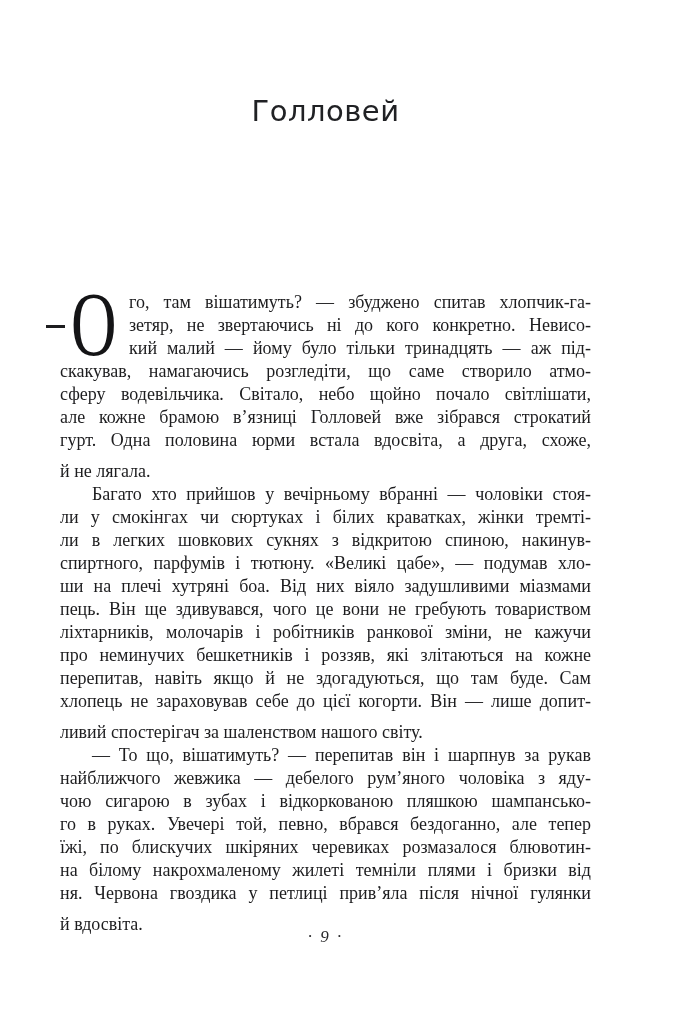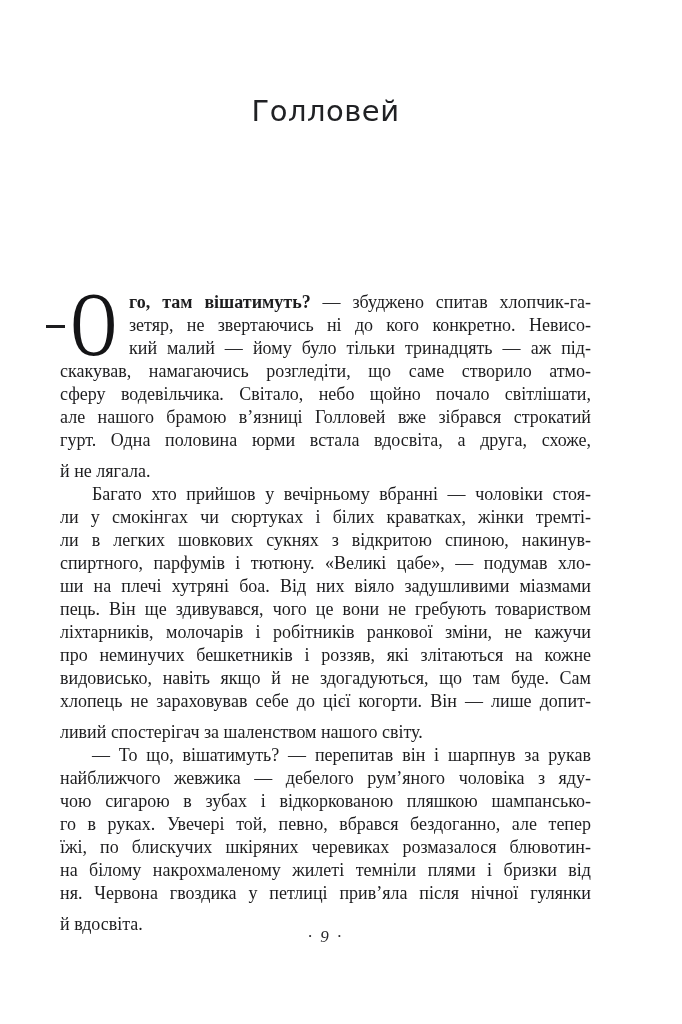--- a/index.html
+++ b/index.html
@@ -33,21 +33,21 @@
     font-size: 18px;
     line-height: 23px;
   }
   .para { margin: 0; }
   .line {
     text-align: justify;
     text-align-last: justify;
   }
   .line.last { text-align-last: left; margin-top: 8px; }
   .line.indent { text-indent: 32px; }
-  .lead { font-weight: 700; }
+  .lead { font-weight: 400; }
   .dropcap-block {
     float: left;
     width: 69px;
     height: 69px;
     position: relative;
   }
   .dash {
     position: absolute;
     left: -14px;
     top: 34px;
@@ -89,35 +89,35 @@
     <div class="para">
       <div class="dropcap-block">
         <span class="dash"></span>
         <span class="dropcap-letter">О</span>
       </div>
       <div class="line"><span class="lead">го, там вішатимуть?</span><span> — збуджено спитав хлопчик-га-</span></div>
       <div class="line">зетяр, не звертаючись ні до кого конкретно. Невисо-</div>
       <div class="line">кий малий — йому було тільки тринадцять — аж під-</div>
       <div class="line">скакував, намагаючись розгледіти, що саме створило атмо-</div>
       <div class="line">сферу водевільчика. Світало, небо щойно почало світлішати,</div>
-      <div class="line">але нашого брамою в’язниці Голловей вже зібрався строкатий</div>
+      <div class="line">але кожне брамою в’язниці Голловей вже зібрався строкатий</div>
       <div class="line">гурт. Одна половина юрми встала вдосвіта, а друга, схоже,</div>
       <div class="line last">й не лягала.</div>
     </div>
 
     <div class="para">
       <div class="line indent">Багато хто прийшов у вечірньому вбранні — чоловіки стоя-</div>
       <div class="line">ли у смокінгах чи сюртуках і білих краватках, жінки тремті-</div>
       <div class="line">ли в легких шовкових сукнях з відкритою спиною, накинув-</div>
       <div class="line">спиртного, парфумів і тютюну. «Великі цабе», — подумав хло-</div>
       <div class="line">ши на плечі хутряні боа. Від них віяло задушливими міазмами</div>
       <div class="line">пець. Він ще здивувався, чого це вони не гребують товариством</div>
       <div class="line">ліхтарників, молочарів і робітників ранкової зміни, не кажучи</div>
       <div class="line">про неминучих бешкетників і роззяв, які злітаються на кожне</div>
-      <div class="line">видовисько, навіть якщо й не здогадуються, що там буде. Сам</div>
+      <div class="line">перепитав, навіть якщо й не здогадуються, що там буде. Сам</div>
       <div class="line">хлопець не зараховував себе до цієї когорти. Він — лише допит-</div>
       <div class="line last">ливий спостерігач за шаленством нашого світу.</div>
     </div>
 
     <div class="para">
       <div class="line indent">— То що, вішатимуть? — перепитав він і шарпнув за рукав</div>
       <div class="line">найближчого жевжика — дебелого рум’яного чоловіка з яду-</div>
       <div class="line">чою сигарою в зубах і відкоркованою пляшкою шампансько-</div>
       <div class="line">го в руках. Увечері той, певно, вбрався бездоганно, але тепер</div>
       <div class="line">їжі, по блискучих шкіряних черевиках розмазалося блювотин-</div>

